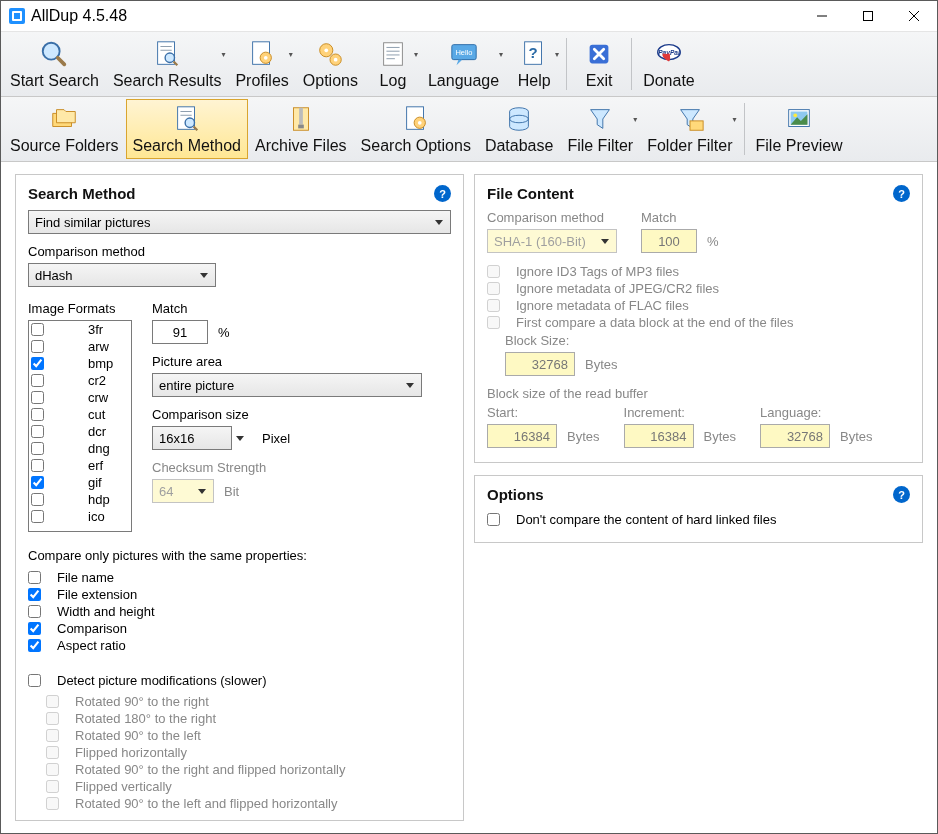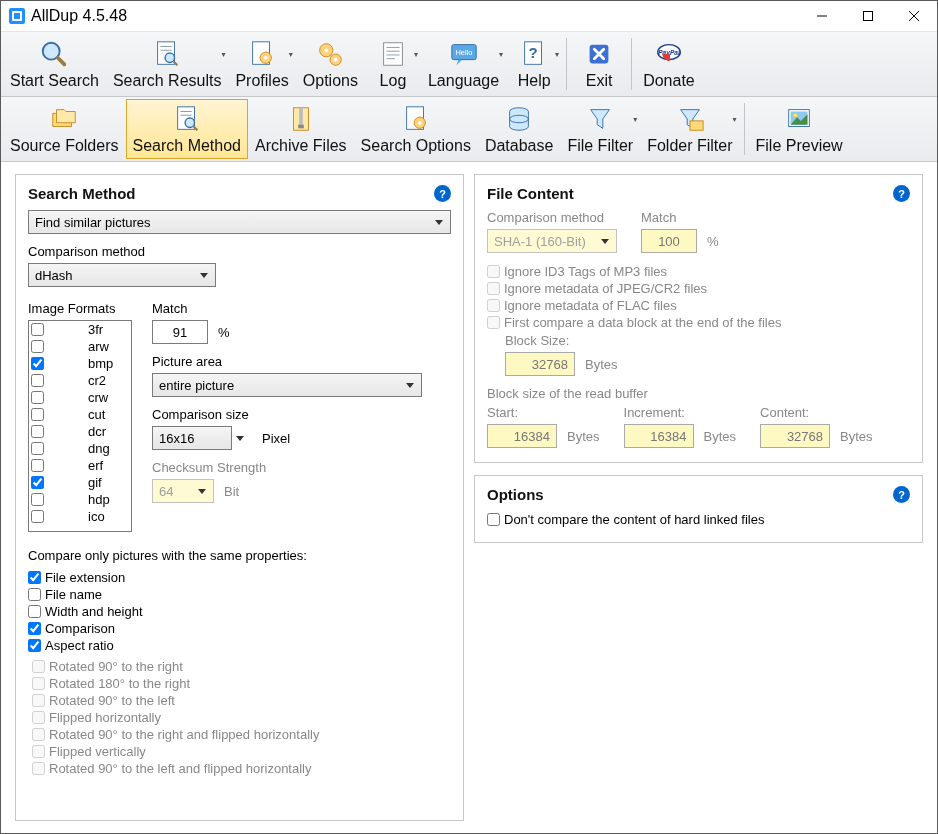--- a/index.html
+++ b/index.html
@@ -55,24 +55,24 @@
 .inline-label.disabled { color:#888; }
 
 .row { display:flex; align-items:center; gap:6px; }
 .row-group { display:flex; gap:24px; }
 
 
 .listbox { border: 1px solid #7a7a7a; width: 104px; height: 212px; overflow-y: scroll; overflow-x:hidden; background:#fff; }
 .listbox .item { display:flex; align-items:center; padding: 0 2px; font-size: 13px; height: 17px; gap: 42px; }
 .listbox .item input { margin-right: 2px; width:13px; height:13px; }
 
-.check-line { display:flex; align-items:center; gap:4px; font-size:13px; padding:1px 0; }
+.check-line { display:flex; align-items:center; gap:16px; font-size:13px; padding:1px 0; }
 .check-line input { width:13px; height:13px; }
 .check-line.disabled { color:#888; }
-.check-line.indent2 { margin-left: 4px; }
+.check-line.indent2 { margin-left: 18px; }
 
 .formats-row { display:flex; gap: 20px; align-items:flex-start; }
 .formats-col-right { flex: 1; }
 
 
 .icon-box svg { width: 30px; height: 30px; }
 </style>
 </head>
 <body>
 
@@ -405,41 +405,45 @@
                 </select>
               </div>
               <span class="inline-label disabled">Bit</span>
             </div>
           </div>
         </div>
 
         <div style="margin-top:16px;">Compare only pictures with the same properties:</div>
         <div id="props-list" style="margin-top:6px;">
             <div class="check-line">
+              <input type="checkbox" style="">
+              <span>File name</span>
+            </div>
+            <div class="check-line">
               <input type="checkbox" checked="" style="">
               <span>File extension</span>
-            </div>
-            <div class="check-line">
-              <input type="checkbox" style="">
-              <span>File name</span>
             </div>
             <div class="check-line">
               <input type="checkbox" style="">
               <span>Width and height</span>
             </div>
             <div class="check-line">
               <input type="checkbox" checked="" style="">
               <span>Comparison</span>
             </div>
             <div class="check-line">
               <input type="checkbox" checked="" style="">
               <span>Aspect ratio</span>
             </div>
           </div>
 
+        <div class="check-line" style="margin-top:18px;">
+          <input type="checkbox" style="">
+          <span>Detect picture modifications (slower)</span>
+        </div>
         <div id="mods-list" style="margin-top:4px;">
             <div class="check-line disabled indent2">
               <input type="checkbox" disabled="" style="">
               <span>Rotated 90° to the right</span>
             </div>
             <div class="check-line disabled indent2">
               <input type="checkbox" disabled="" style="">
               <span>Rotated 180° to the right</span>
             </div>
             <div class="check-line disabled indent2">
@@ -529,21 +533,21 @@
             </div>
           </div>
           <div>
             <div class="field-label disabled" style="margin-top:0;">Increment:</div>
             <div class="row">
               <input class="num-input disabled wide" disabled="" style="text-align: right;" value="16384">
               <span class="inline-label disabled">Bytes</span>
             </div>
           </div>
           <div>
-            <div class="field-label disabled" style="margin-top:0;">Content:</div>
+            <div class="field-label disabled" style="margin-top:0;">Language:</div>
             <div class="row">
               <input class="num-input disabled wide" disabled="" style="text-align: right;" value="32768">
               <span class="inline-label disabled">Bytes</span>
             </div>
           </div>
         </div>
       </div>
 
       <div class="section">
         <div class="section-header">

